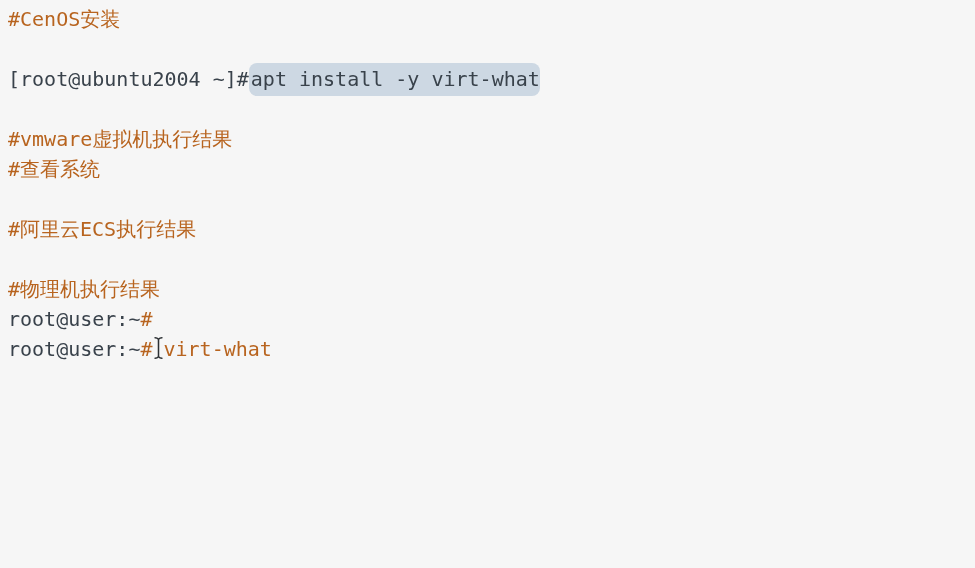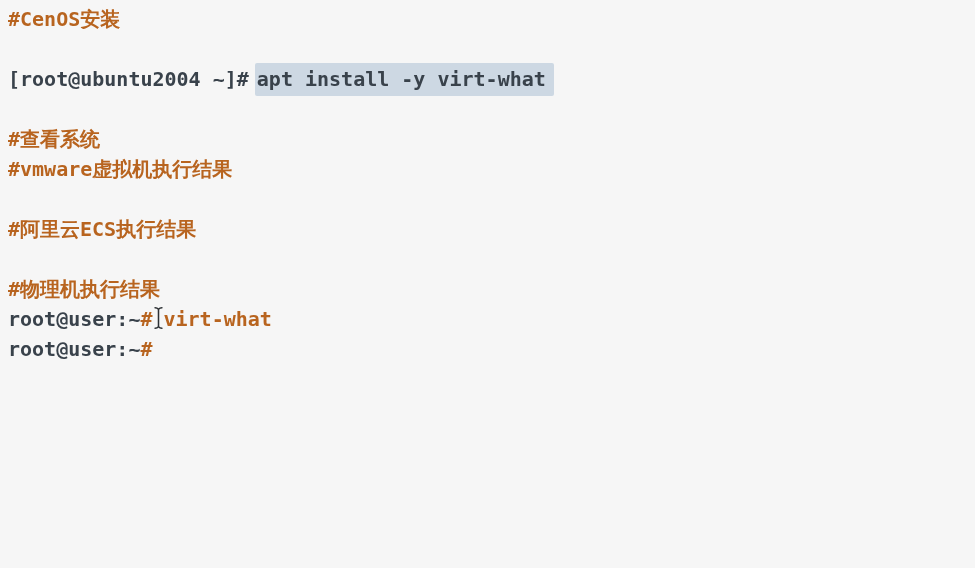--- a/index.html
+++ b/index.html
@@ -12,28 +12,27 @@
   *{box-sizing:border-box;}
   html,body{margin:0;padding:0;}
   body{
     width:975px;height:568px;overflow:hidden;
     background:var(--background);
     font-family:"DejaVu Sans Mono","Liberation Mono",monospace,sans-serif;
     font-size:20px;
     color:var(--text-dark);
   }
   .code-block{padding:4px 0 0 8px;}
-  .line{height:30px;line-height:30px;white-space:pre;font-weight:bold;}
+  .line{height:30px;line-height:30px;white-space:pre;}
   .c-orange{color:var(--comment-orange);}
   .c-dark{color:var(--text-dark);}
   .sel{
     background:var(--selection-bg);
-    padding:4px 8px 5px 2px;
-    border-radius:2px;
-    margin-left:6px;
+    padding:4px 0 5px 2px;
+    border-radius:8px;
   }
   .ibeam{
     display:inline-block;width:9px;height:26px;
     vertical-align:-5px;margin:0 1px;
   }
   .ibeam svg{display:block;}
 </style>
 </head>
 <body>
 
@@ -42,35 +41,35 @@
   <div class="line"><span class="c-orange">#CenOS安装</span></div>
 
 
   <div class="line"></div>
 
 
   <div class="line"><span class="c-dark">[root@ubuntu2004 ~]</span><span class="c-dark">#</span><span class="c-dark sel">apt install -y virt-what</span></div>
 
   <div class="line"></div>
 
+  <div class="line"><span class="c-orange">#vmware虚拟机执行结果</span></div>
+
   <div class="line"><span class="c-orange">#查看系统</span></div>
-
-  <div class="line"><span class="c-orange">#vmware虚拟机执行结果</span></div>
 
 
 
   <div class="line"></div>
 
   <div class="line"><span class="c-orange">#阿里云ECS执行结果</span></div>
 
 
 
   <div class="line"></div>
 
   <div class="line"><span class="c-orange">#物理机执行结果</span></div>
 
+  <div class="line"><span class="c-dark">root@user:~</span><span class="c-orange">#</span></div>
+
   <div class="line"><span class="c-dark">root@user:~</span><span class="c-orange">#</span><span class="ibeam"><svg width="9" height="26" viewBox="0 0 10 26" fill="none" xmlns="http://www.w3.org/2000/svg">
           <path d="M1.2 1.5 Q3.5 1.5 5 3.2 Q6.5 1.5 8.8 1.5 M5 3.2 L5 22.8 M1.2 24.5 Q3.5 24.5 5 22.8 Q6.5 24.5 8.8 24.5" stroke="#2b2f33" stroke-width="1.7" stroke-linecap="round" fill="none"></path>
         </svg></span><span class="c-orange">virt-what</span></div>
 
-  <div class="line"><span class="c-dark">root@user:~</span><span class="c-orange">#</span></div>
-
 </div>
 
 </body></html>

